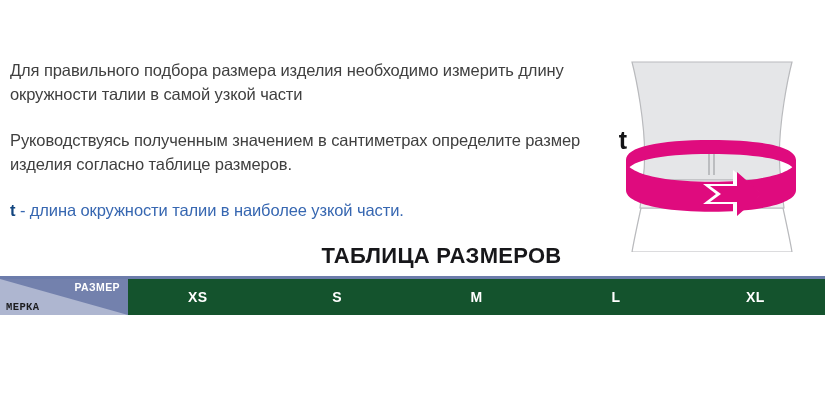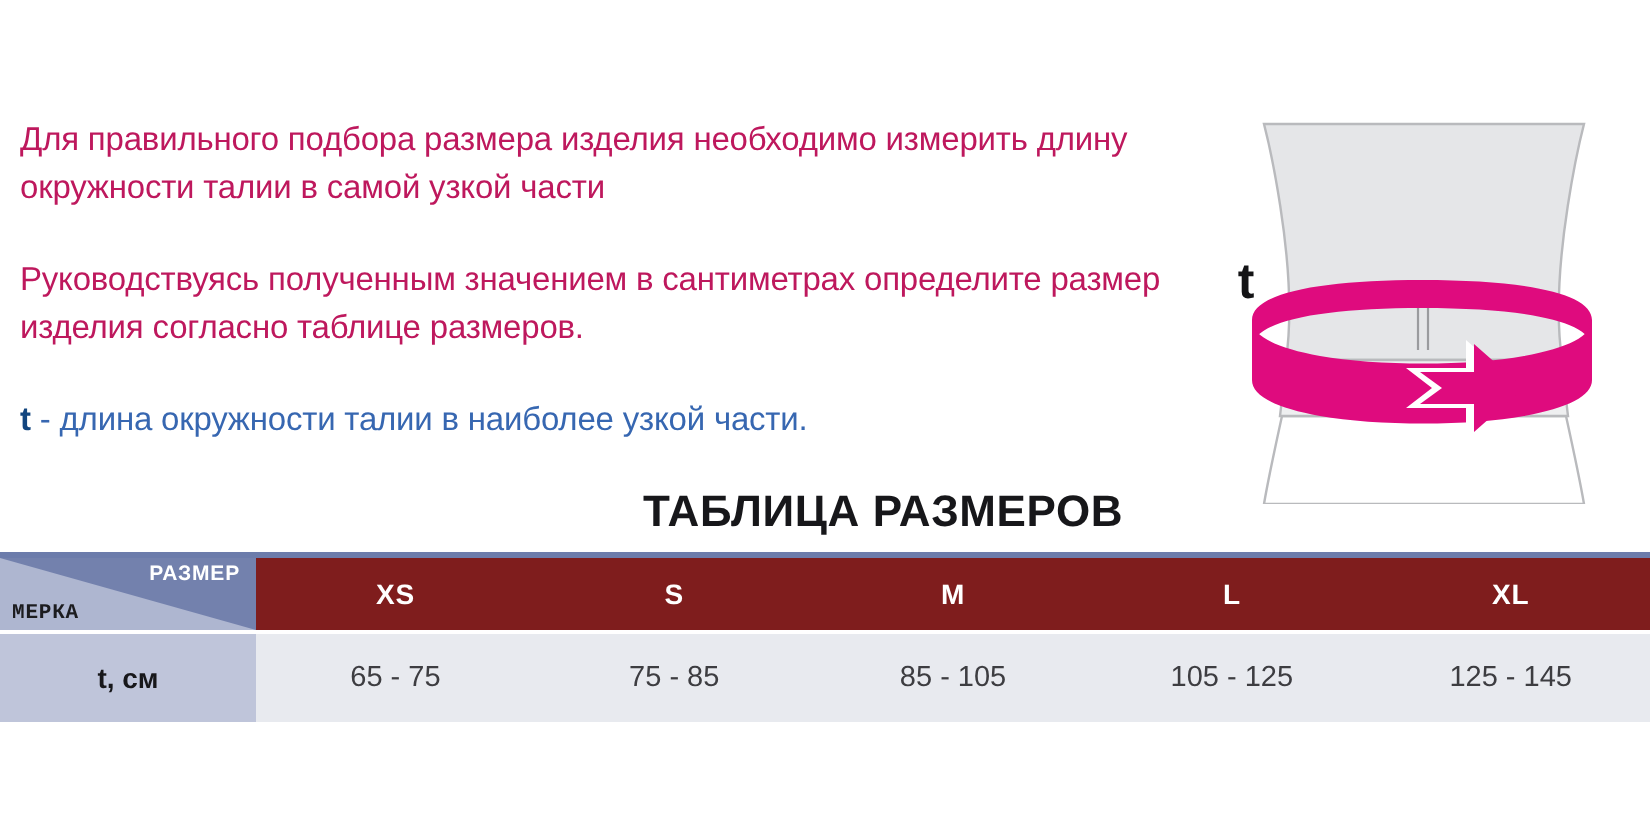--- a/index.html
+++ b/index.html
@@ -18,21 +18,21 @@
   
   #instructions {
     position: absolute;
     left: 10px;
     top: 58px;
     width: 580px;
   }
   .para {
     font-size: 16.5px;
     line-height: 24px;
-    color: #be185d;
+    color: #404040;
     margin: 0 0 22px 0;
     letter-spacing: -0.1px;
   }
   .para.legend {
     color: #3767b1;
     margin-bottom: 4px;
   }
   .para.legend .tvar {
     color: #12457f;
     font-weight: bold;
@@ -70,21 +70,21 @@
     width: 825px;
   }
   .top-rule {
     height: 3px;
     width: 825px;
     background: #6c7cab;
   }
   .thead {
     display: flex;
     height: 36px;
-    background: #7f1d1d;
+    background: #14532d;
   }
   .corner-cell {
     position: relative;
     width: 128px;
     height: 36px;
     flex: 0 0 128px;
     overflow: hidden;
     background: #7381ad;
   }
   .corner-cell .tri-light {
@@ -199,21 +199,13 @@
       <span class="lbl-size">РАЗМЕР</span>
       <span class="lbl-measure">МЕРКА</span>
     </div>
     <div class="th">XS</div>
     <div class="th">S</div>
     <div class="th">M</div>
     <div class="th">L</div>
     <div class="th">XL</div>
   </div>
 
-  <div class="trow">
-    <div class="row-head">t, см</div>
-    <div class="td">65 - 75</div>
-    <div class="td">75 - 85</div>
-    <div class="td">85 - 105</div>
-    <div class="td">105 - 125</div>
-    <div class="td">125 - 145</div>
-  </div>
 </div>
 
 </body></html>

